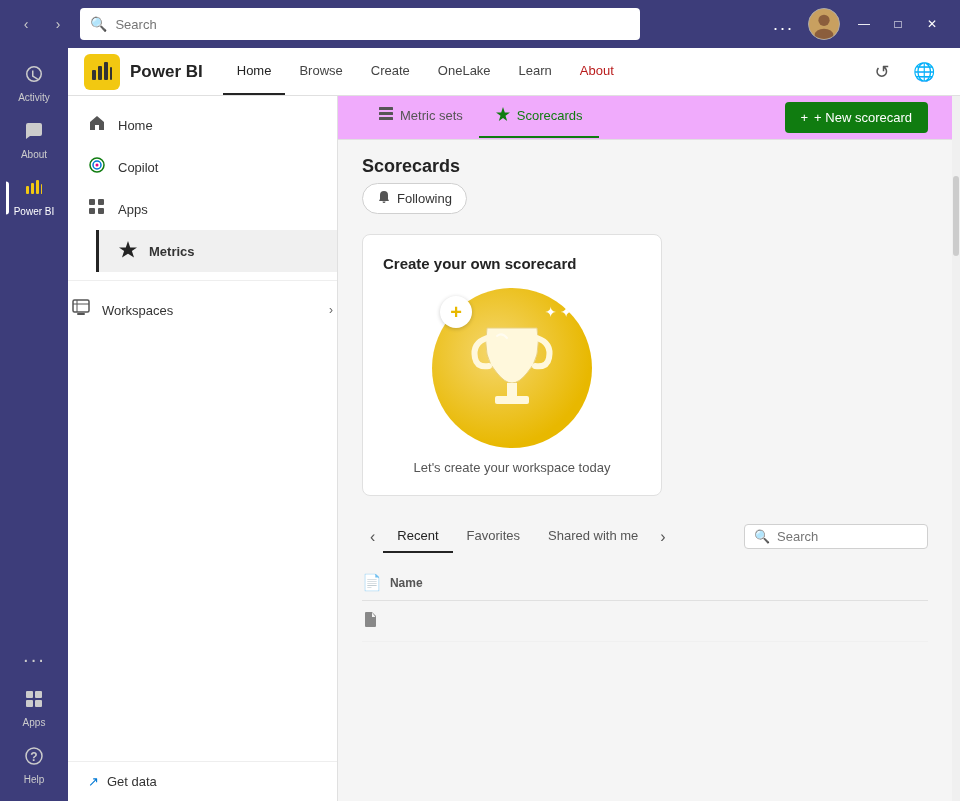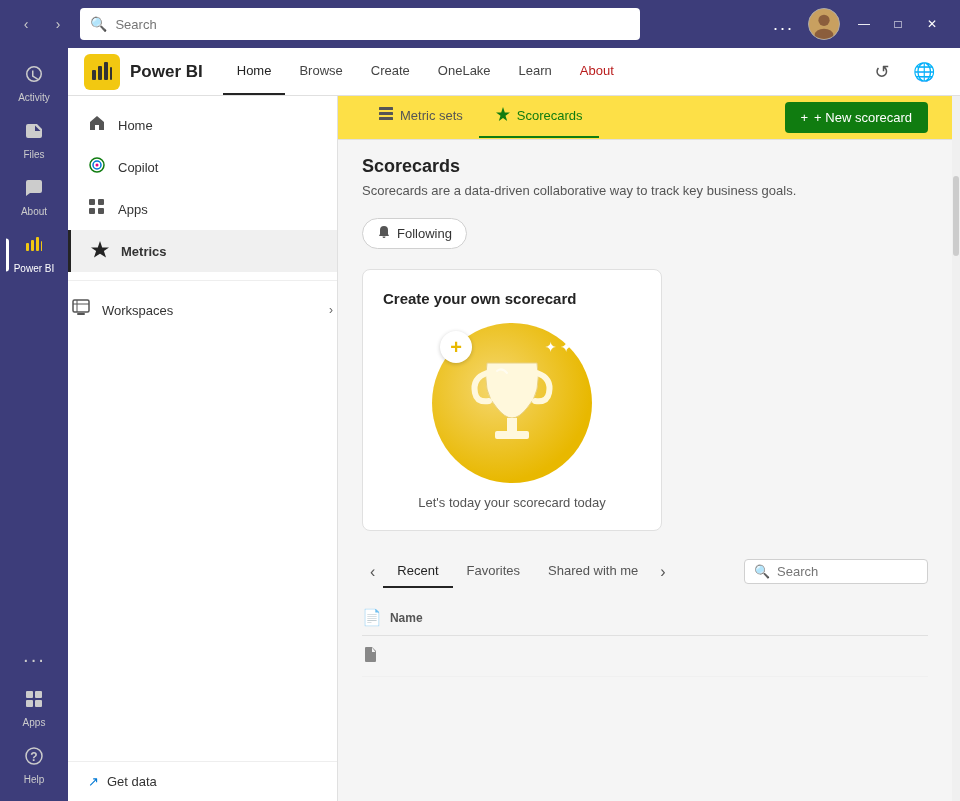--- a/index.html
+++ b/index.html
@@ -159,20 +159,21 @@
       align-items: center;
       gap: 12px;
       padding: 10px 20px;
       cursor: pointer;
       color: #333;
       font-size: 13px;
     }
     .pbi-nav-item.active {
       background: #f0f0f0;
       font-weight: 600;
+      margin-left: 28px;
     }
     .pbi-nav-item .nav-icon { font-size: 16px; color: #555; }
     .pbi-nav-item.active .nav-icon { color: #242424; }
     
     .pbi-nav-section {
       display: flex;
       align-items: center;
       gap: 12px;
       padding: 10px 4px;
       cursor: pointer;
@@ -462,28 +463,20 @@
 <div class="app-body">
 
   <div class="teams-sidebar">
     <div class="teams-item">
       <span class="teams-icon">
         <svg width="20" height="20" viewBox="0 0 20 20" fill="currentColor">
           <path d="M10 2a8 8 0 100 16A8 8 0 0010 2zm0 1.5a6.5 6.5 0 110 13 6.5 6.5 0 010-13zm-.5 3v5.25l4.5 2.7-.75 1.25L8 12.5V6.5h1.5z"></path>
         </svg>
       </span>
       <span class="teams-item-label">Activity</span>
-    </div>
-    <div class="teams-item">
-      <span class="teams-icon">
-        <svg width="20" height="20" viewBox="0 0 20 20" fill="currentColor">
-          <path d="M4 3a2 2 0 00-2 2v10a2 2 0 002 2h12a2 2 0 002-2V8l-5-5H4zm7 1.5L16.5 10H11V4.5z"></path>
-        </svg>
-      </span>
-      <span class="teams-item-label">Files</span>
     </div>
     <div class="teams-item">
       <span class="teams-icon">
         <svg width="20" height="20" viewBox="0 0 20 20" fill="currentColor">
           <path d="M2 4a2 2 0 012-2h12a2 2 0 012 2v9a2 2 0 01-2 2H6l-4 3V4z"></path>
         </svg>
       </span>
       <span class="teams-item-label">About</span>
     </div>
     <div class="teams-item powerbi-active">
@@ -615,21 +608,21 @@
         </div>
 
         <div class="pbi-sidebar-footer">
           <span style="color:#0078d4;">↗</span>
           <span>Get data</span>
         </div>
       </div>
 
       <div class="main-scroll">
 
-        <div style="display:flex; align-items:center; margin-bottom:16px; background:#fde047; margin:-24px -24px 16px -24px; padding: 0 24px; border-bottom: 1px solid #e0e0e0;">
+        <div style="display:flex; align-items:center; margin-bottom:16px; background:#f0abfc; margin:-24px -24px 16px -24px; padding: 0 24px; border-bottom: 1px solid #e0e0e0;">
           <div class="tab-item">
             <span class="tab-icon">
               <svg width="16" height="16" viewBox="0 0 16 16" fill="#555">
                 <rect x="1" y="1" width="14" height="3" rx="0.5"></rect>
                 <rect x="1" y="6" width="14" height="3" rx="0.5"></rect>
                 <rect x="1" y="11" width="14" height="3" rx="0.5"></rect>
               </svg>
             </span>
             <span>Metric sets</span>
           </div>
@@ -641,21 +634,20 @@
             </span>
             <span>Scorecards</span>
           </div>
           <button class="new-scorecard-btn" style="margin-left:auto; margin-top:6px; margin-bottom:6px;">
             <span>+</span>
             <span>+ New scorecard</span>
           </button>
         </div>
 
         <h1 class="page-title">Scorecards</h1>
-        <p class="page-desc">Scorecards are a data-driven collaborative way to track key business goals.</p>
 
         <div class="filter-pills">
           <div class="pill">
             <span>
               <svg width="14" height="14" viewBox="0 0 14 14" fill="#555">
                 <path d="M7 1a4 4 0 00-4 4v4l-1 2h10l-1-2V5A4 4 0 007 1zm0 12a1.5 1.5 0 01-1.5-1.5h3A1.5 1.5 0 017 13z"></path>
               </svg>
             </span>
             <span>Following</span>
           </div>
@@ -674,21 +666,21 @@
               <path d="M20 20 Q5 25 8 40 Q10 50 22 48" fill="none" stroke="#fff8dc" stroke-width="6" stroke-linecap="round"></path>
               <path d="M70 20 Q85 25 82 40 Q80 50 68 48" fill="none" stroke="#fff8dc" stroke-width="6" stroke-linecap="round"></path>
 
               <rect x="40" y="65" width="10" height="14" fill="#fff8dc"></rect>
 
               <rect x="28" y="78" width="34" height="8" rx="2" fill="#fff8dc"></rect>
 
               <path d="M30 18 Q35 14 40 20" fill="none" stroke="rgba(255,255,255,0.6)" stroke-width="2" stroke-linecap="round"></path>
             </svg>
           </div>
-          <div class="card-subtitle">Let's today your scorecard today</div>
+          <div class="card-subtitle">Let's create your workspace today</div>
         </div>
 
         <div>
           <div class="recent-nav">
             <button class="recent-nav-arrow">‹</button>
             <div class="recent-tab active">Recent</div>
             <div class="recent-tab">Favorites</div>
             <div class="recent-tab">Shared with me</div>
             <button class="recent-nav-arrow">›</button>
             <div class="recent-search">

